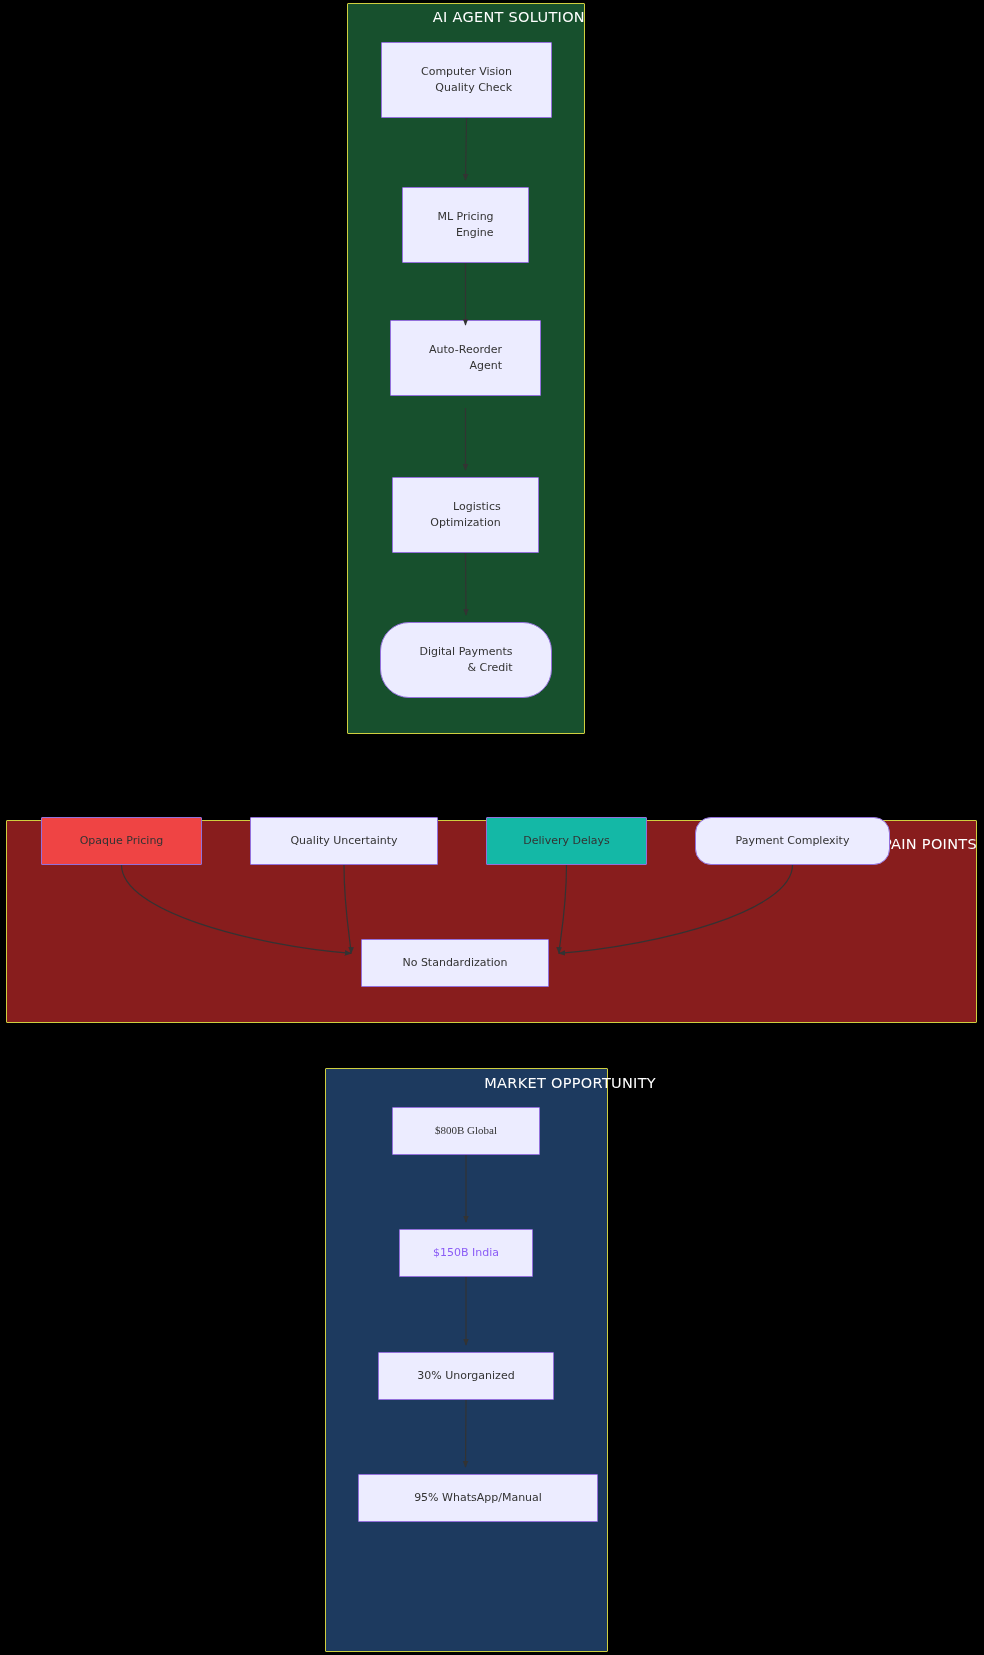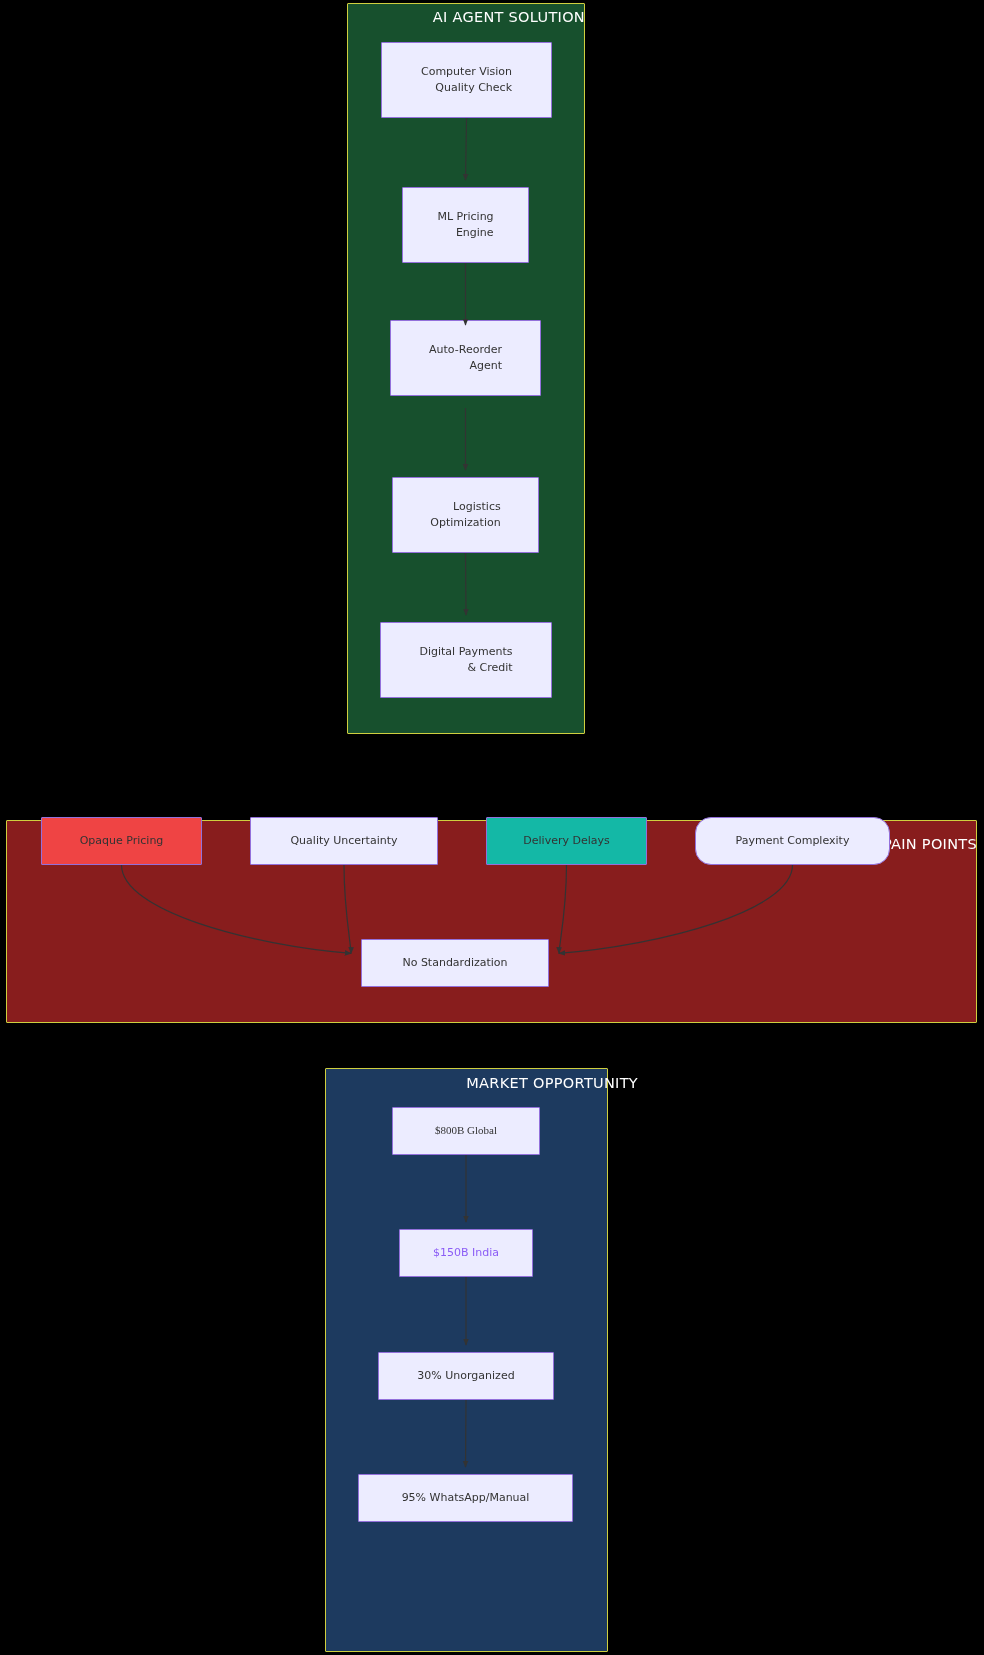--- a/index.html
+++ b/index.html
@@ -69,35 +69,35 @@
     <div class="subgraph" style="left: 347px; top: 3px; width: 238px; height: 731px; background: rgb(23, 80, 45); border-color: rgb(207, 207, 63);"></div>
     <div class="subgraph-title" style="top: 9px; left: 347px; width: 238px; right: auto;">AI AGENT SOLUTION</div>
     <div class="node" style="left: 381px; top: 42px; width: 171px; height: 76px; background: rgb(236, 236, 255); border-color: rgb(147, 112, 219); color: rgb(51, 51, 51);">Computer Vision
 Quality Check</div>
     <div class="node" style="left: 402px; top: 187px; width: 127px; height: 76px; background: rgb(236, 236, 255); border-color: rgb(147, 112, 219); color: rgb(51, 51, 51);">ML Pricing
 Engine</div>
     <div class="node" style="left: 390px; top: 320px; width: 151px; height: 76px; background: rgb(236, 236, 255); border-color: rgb(147, 112, 219); color: rgb(51, 51, 51);">Auto-Reorder
 Agent</div>
     <div class="node" style="left: 392px; top: 477px; width: 147px; height: 76px; background: rgb(236, 236, 255); border-color: rgb(147, 112, 219); color: rgb(51, 51, 51);">Logistics
 Optimization</div>
-    <div class="node" style="left: 380px; top: 622px; width: 172px; height: 76px; background: rgb(236, 236, 255); border-color: rgb(147, 112, 219); color: rgb(51, 51, 51);">Digital Payments
+    <div class="node" style="left: 380px; top: 622px; width: 172px; height: 76px; background: rgb(236, 236, 255); border-color: rgb(147, 112, 219); color: rgb(51, 51, 51); border-radius: 29px;">Digital Payments
 &amp; Credit</div>
     <div class="subgraph" style="left: 6px; top: 820px; width: 971px; height: 203px; background: rgb(136, 29, 29); border-color: rgb(207, 207, 63);"></div>
     <div class="subgraph-title" style="top: 836px; left: 6px; width: 971px; right: auto;">PAIN POINTS</div>
     <div class="node" style="left: 41px; top: 817px; width: 161px; height: 48px; background: #ef4444; border-color: rgb(147, 112, 219); color: rgb(51, 51, 51);">Opaque Pricing</div>
     <div class="node" style="left: 250px; top: 817px; width: 188px; height: 48px; background: rgb(236, 236, 255); border-color: rgb(147, 112, 219); color: rgb(51, 51, 51);">Quality Uncertainty</div>
     <div class="node" style="left: 486px; top: 817px; width: 161px; height: 48px; background: #14b8a6; border-color: rgb(147, 112, 219); color: rgb(51, 51, 51);">Delivery Delays</div>
     <div class="node" style="left: 695px; top: 817px; width: 195px; height: 48px; background: rgb(236, 236, 255); border-color: rgb(147, 112, 219); color: rgb(51, 51, 51); border-radius: 16px;">Payment Complexity</div>
     <div class="node" style="left: 361px; top: 939px; width: 188px; height: 48px; background: rgb(236, 236, 255); border-color: rgb(147, 112, 219); color: rgb(51, 51, 51);">No Standardization</div>
     <div class="subgraph" style="left: 325px; top: 1068px; width: 283px; height: 584px; background: rgb(29, 58, 95); border-color: rgb(207, 207, 63);"></div>
-    <div class="subgraph-title" style="top: 1075px; left: 307px; width: 331px; right: auto;">MARKET OPPORTUNITY</div>
+    <div class="subgraph-title" style="top: 1075px; left: 325px; width: 331px; right: auto;">MARKET OPPORTUNITY</div>
     <div class="node" style="left: 392px; top: 1107px; width: 148px; height: 48px; background: rgb(236, 236, 255); border-color: rgb(147, 112, 219); color: rgb(51, 51, 51); font-family: Liberation Serif, serif;">$800B Global</div>
     <div class="node" style="left: 399px; top: 1229px; width: 134px; height: 48px; background: rgb(236, 236, 255); border-color: rgb(147, 112, 219); color: #8b5cf6;">$150B India</div>
     <div class="node" style="left: 378px; top: 1352px; width: 176px; height: 48px; background: rgb(236, 236, 255); border-color: rgb(147, 112, 219); color: rgb(51, 51, 51);">30% Unorganized</div>
-    <div class="node" style="left: 358px; top: 1474px; width: 215px; height: 48px; background: rgb(236, 236, 255); border-color: rgb(147, 112, 219); color: rgb(51, 51, 51);">95% WhatsApp/Manual</div>
+    <div class="node" style="left: 358px; top: 1474px; width: 240px; height: 48px; background: rgb(236, 236, 255); border-color: rgb(147, 112, 219); color: rgb(51, 51, 51);">95% WhatsApp/Manual</div>
     <svg class="edges" width="984" height="1655">
       <defs>
         <marker id="arrow" viewBox="0 0 10 10" refX="9" refY="5" markerWidth="7" markerHeight="7" orient="auto-start-reverse" markerUnits="userSpaceOnUse">
           <path d="M 0 1 L 10 5 L 0 9 z" fill="#333333"></path>
         </marker>
       </defs>
       <path d="M 466.5 118 L 465.5 180" fill="none" stroke="#333333" stroke-width="1.2" marker-end="url(#arrow)"></path>
       <path d="M 465.5 263 L 465.5 325" fill="none" stroke="#333333" stroke-width="1.2" marker-end="url(#arrow)"></path>
       <path d="M 465.5 408 L 465.5 470" fill="none" stroke="#333333" stroke-width="1.2" marker-end="url(#arrow)"></path>
       <path d="M 465.5 553 L 466 615" fill="none" stroke="#333333" stroke-width="1.2" marker-end="url(#arrow)"></path>

